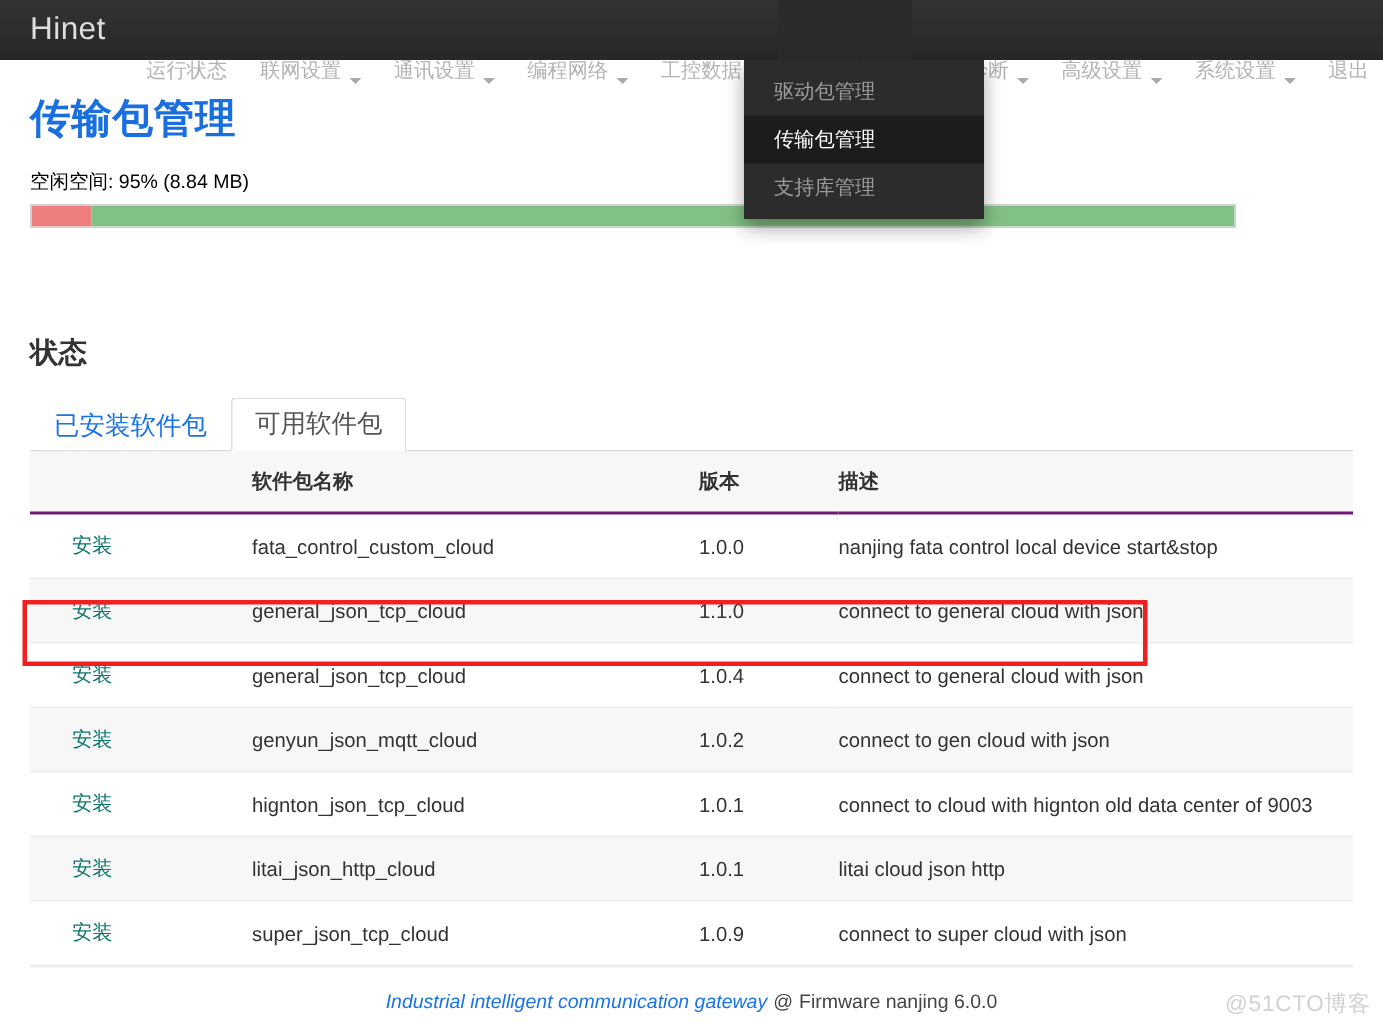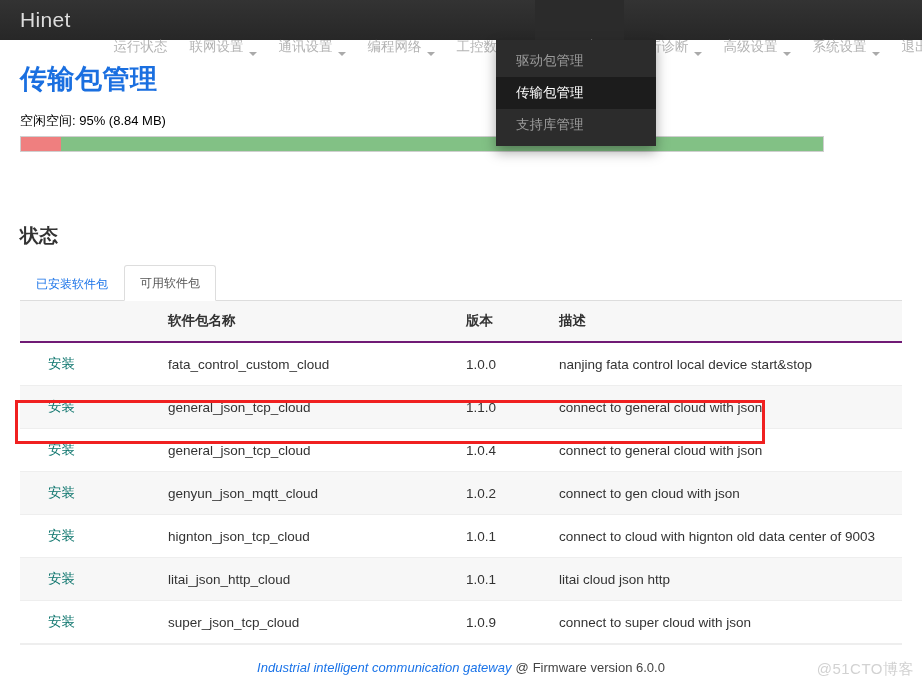--- a/index.html
+++ b/index.html
@@ -19,21 +19,20 @@
 
   
   .navbar {
     position: relative;
     height: 40px;
     background: #2b2b2b;
     background: linear-gradient(to bottom, #333333 0%, #272727 100%);
     display: flex;
     align-items: center;
     z-index: 30;
-    gap: 16px;
   }
   .brand {
     color: #dddddd;
     font-size: 21px;
     padding: 0 16px 0 20px;
     letter-spacing: .3px;
     line-height: 40px;
     text-decoration: none;
   }
   .nav-items {
@@ -134,21 +133,21 @@
 
   .tabs {
     margin-top: 18px;
     display: flex;
     align-items: flex-end;
     border-bottom: 1px solid #dddddd;
     height: 34px;
     box-sizing: content-box;
   }
   .tab {
-    font-size: 12px;
+    font-size: 17px;
     color: #1a73e8;
     padding: 8px 15px;
     line-height: 18px;
     cursor: pointer;
     border: 1px solid transparent;
     border-bottom: none;
     margin-bottom: -1px;
     background: transparent;
     border-radius: 3px 3px 0 0;
   }
@@ -367,15 +366,15 @@
         </tr>
       </tbody>
   </table>
 
   <div class="highlight-box" style="border-color: rgb(240, 32, 32);"></div>
 </div>
 
 <div class="footer">
   <a>Industrial intelligent communication gateway</a>
   <span class="at">@</span>
-  <span>Firmware version 6.0.0</span>
+  <span>Firmware nanjing 6.0.0</span>
 </div>
 <div class="watermark">@51CTO博客</div>
 
 </body></html>

